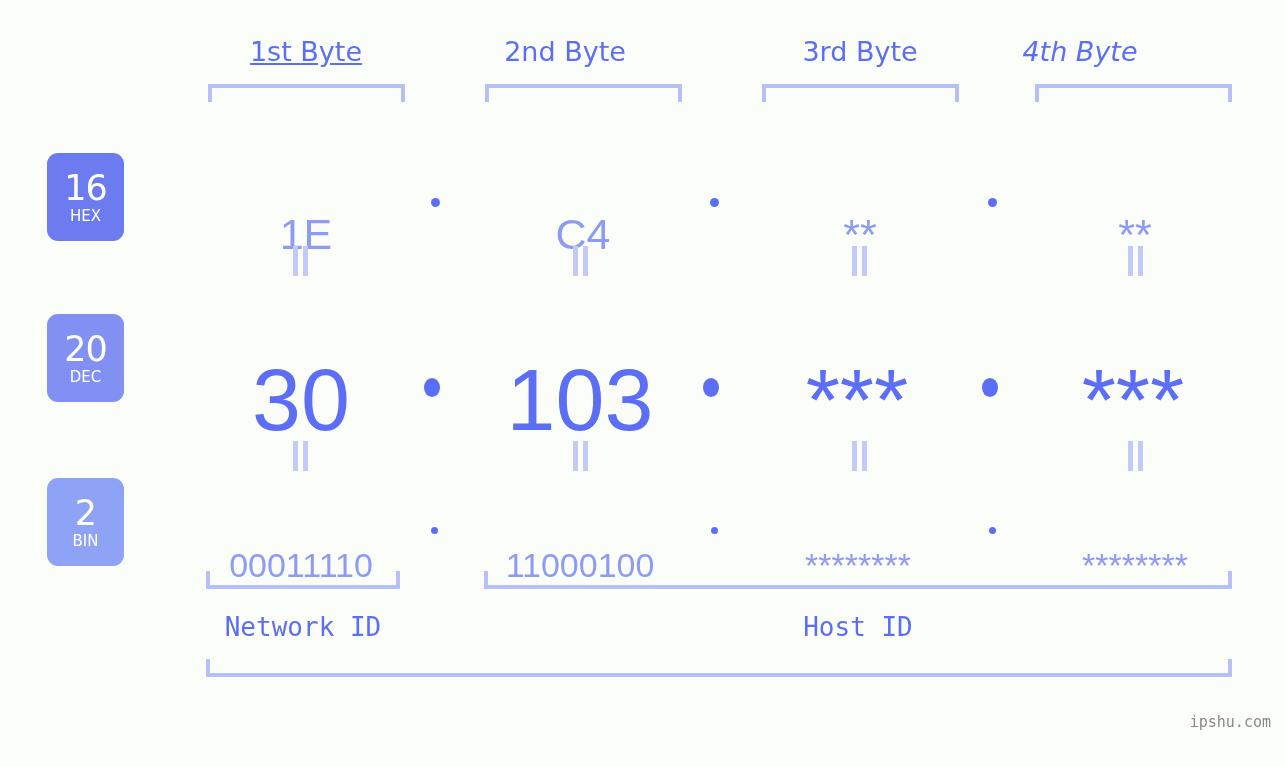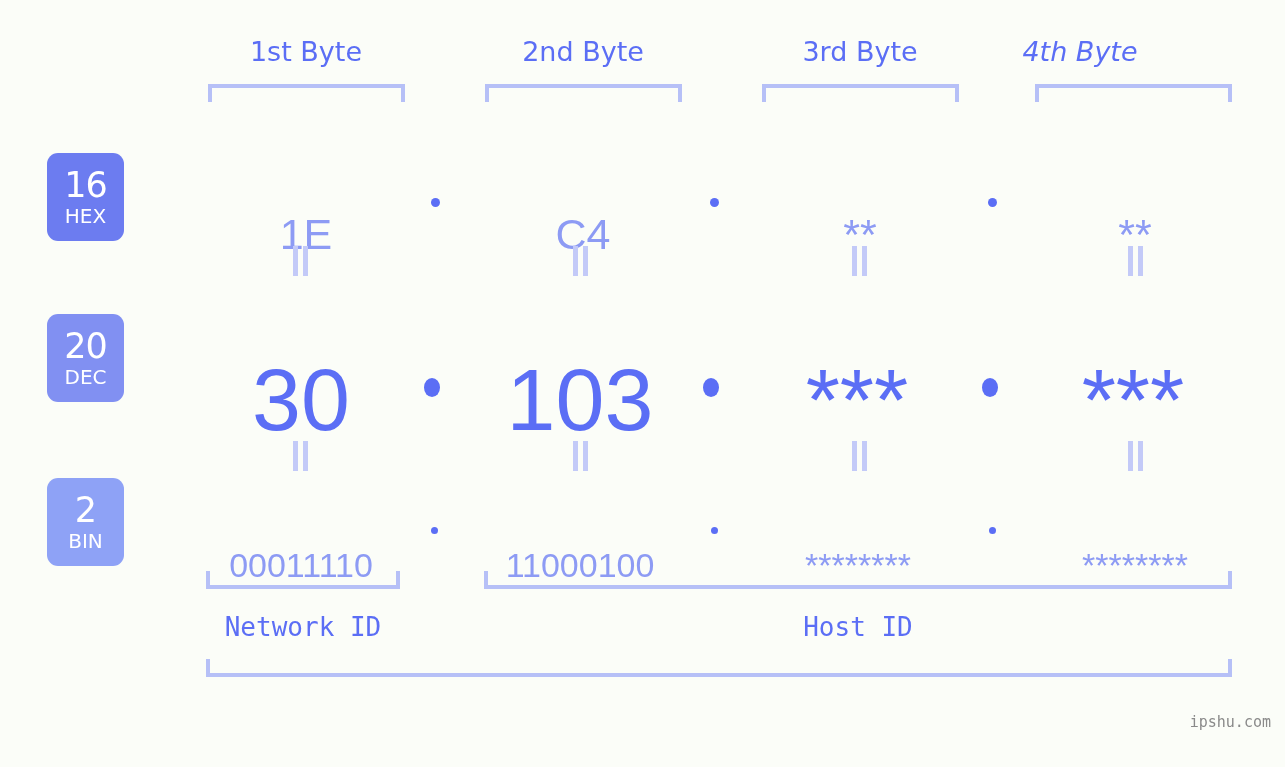--- a/index.html
+++ b/index.html
@@ -40,21 +40,21 @@
   .badge{
     position:absolute;left:47px;width:77px;height:88px;
     border-radius:11px;
     color:#ffffff;
     display:flex;flex-direction:column;
     align-items:center;justify-content:center;
     font-family:"DejaVu Sans", sans-serif;
     line-height:1;
   }
   .badge .num{font-size:35px;font-weight:400;letter-spacing:-1px;}
-  .badge .nm{font-size:20px;font-weight:400;margin-top:3px;}
+  .badge .nm{font-size:15px;font-weight:400;margin-top:3px;}
 
   
   .val{
     position:absolute;text-align:center;
     font-family:Liberation Sans, sans-serif;
     white-space:pre;
     margin-top:44px;
   }
   .row-hex .val{font-size:43px;color:#8d9bf4;top:160px;line-height:60px;}
   .row-dec .val{font-size:88px;color:#5b6ef5;top:300px;line-height:112px;font-weight:400;}
@@ -91,22 +91,22 @@
     position:absolute;right:14px;top:713px;
     font-family:"DejaVu Sans Mono", monospace;
     font-size:15px;color:#8a8a8a;
   }
 </style>
 </head>
 <body style="background: rgb(251, 253, 248);">
 
 <div class="stage">
 
-  <div class="byte-label" style="left:206px;width:200px;">1st Byte</div>
-  <div class="byte-label" style="left:483px;width:200px;">2nd Byte</div>
+  <div class="byte-label" style="left:206px;width:200px;text-decoration:underline;">1st Byte</div>
+  <div class="byte-label" style="left:465px;width:200px;">2nd Byte</div>
   <div class="byte-label" style="left:760px;width:200px;">3rd Byte</div>
   <div class="byte-label" style="left:980px;width:200px;font-style:italic;">4th Byte</div>
 
   <div class="bracket-top" style="left:208px;width:197px;"></div>
   <div class="bracket-top" style="left:485px;width:197px;"></div>
   <div class="bracket-top" style="left:762px;width:197px;"></div>
   <div class="bracket-top" style="left:1035px;width:197px;"></div>
 
   <div class="badge" style="top: 153px; background: rgb(108, 124, 240);" id="badge-hex">
     <span class="num">16</span>

